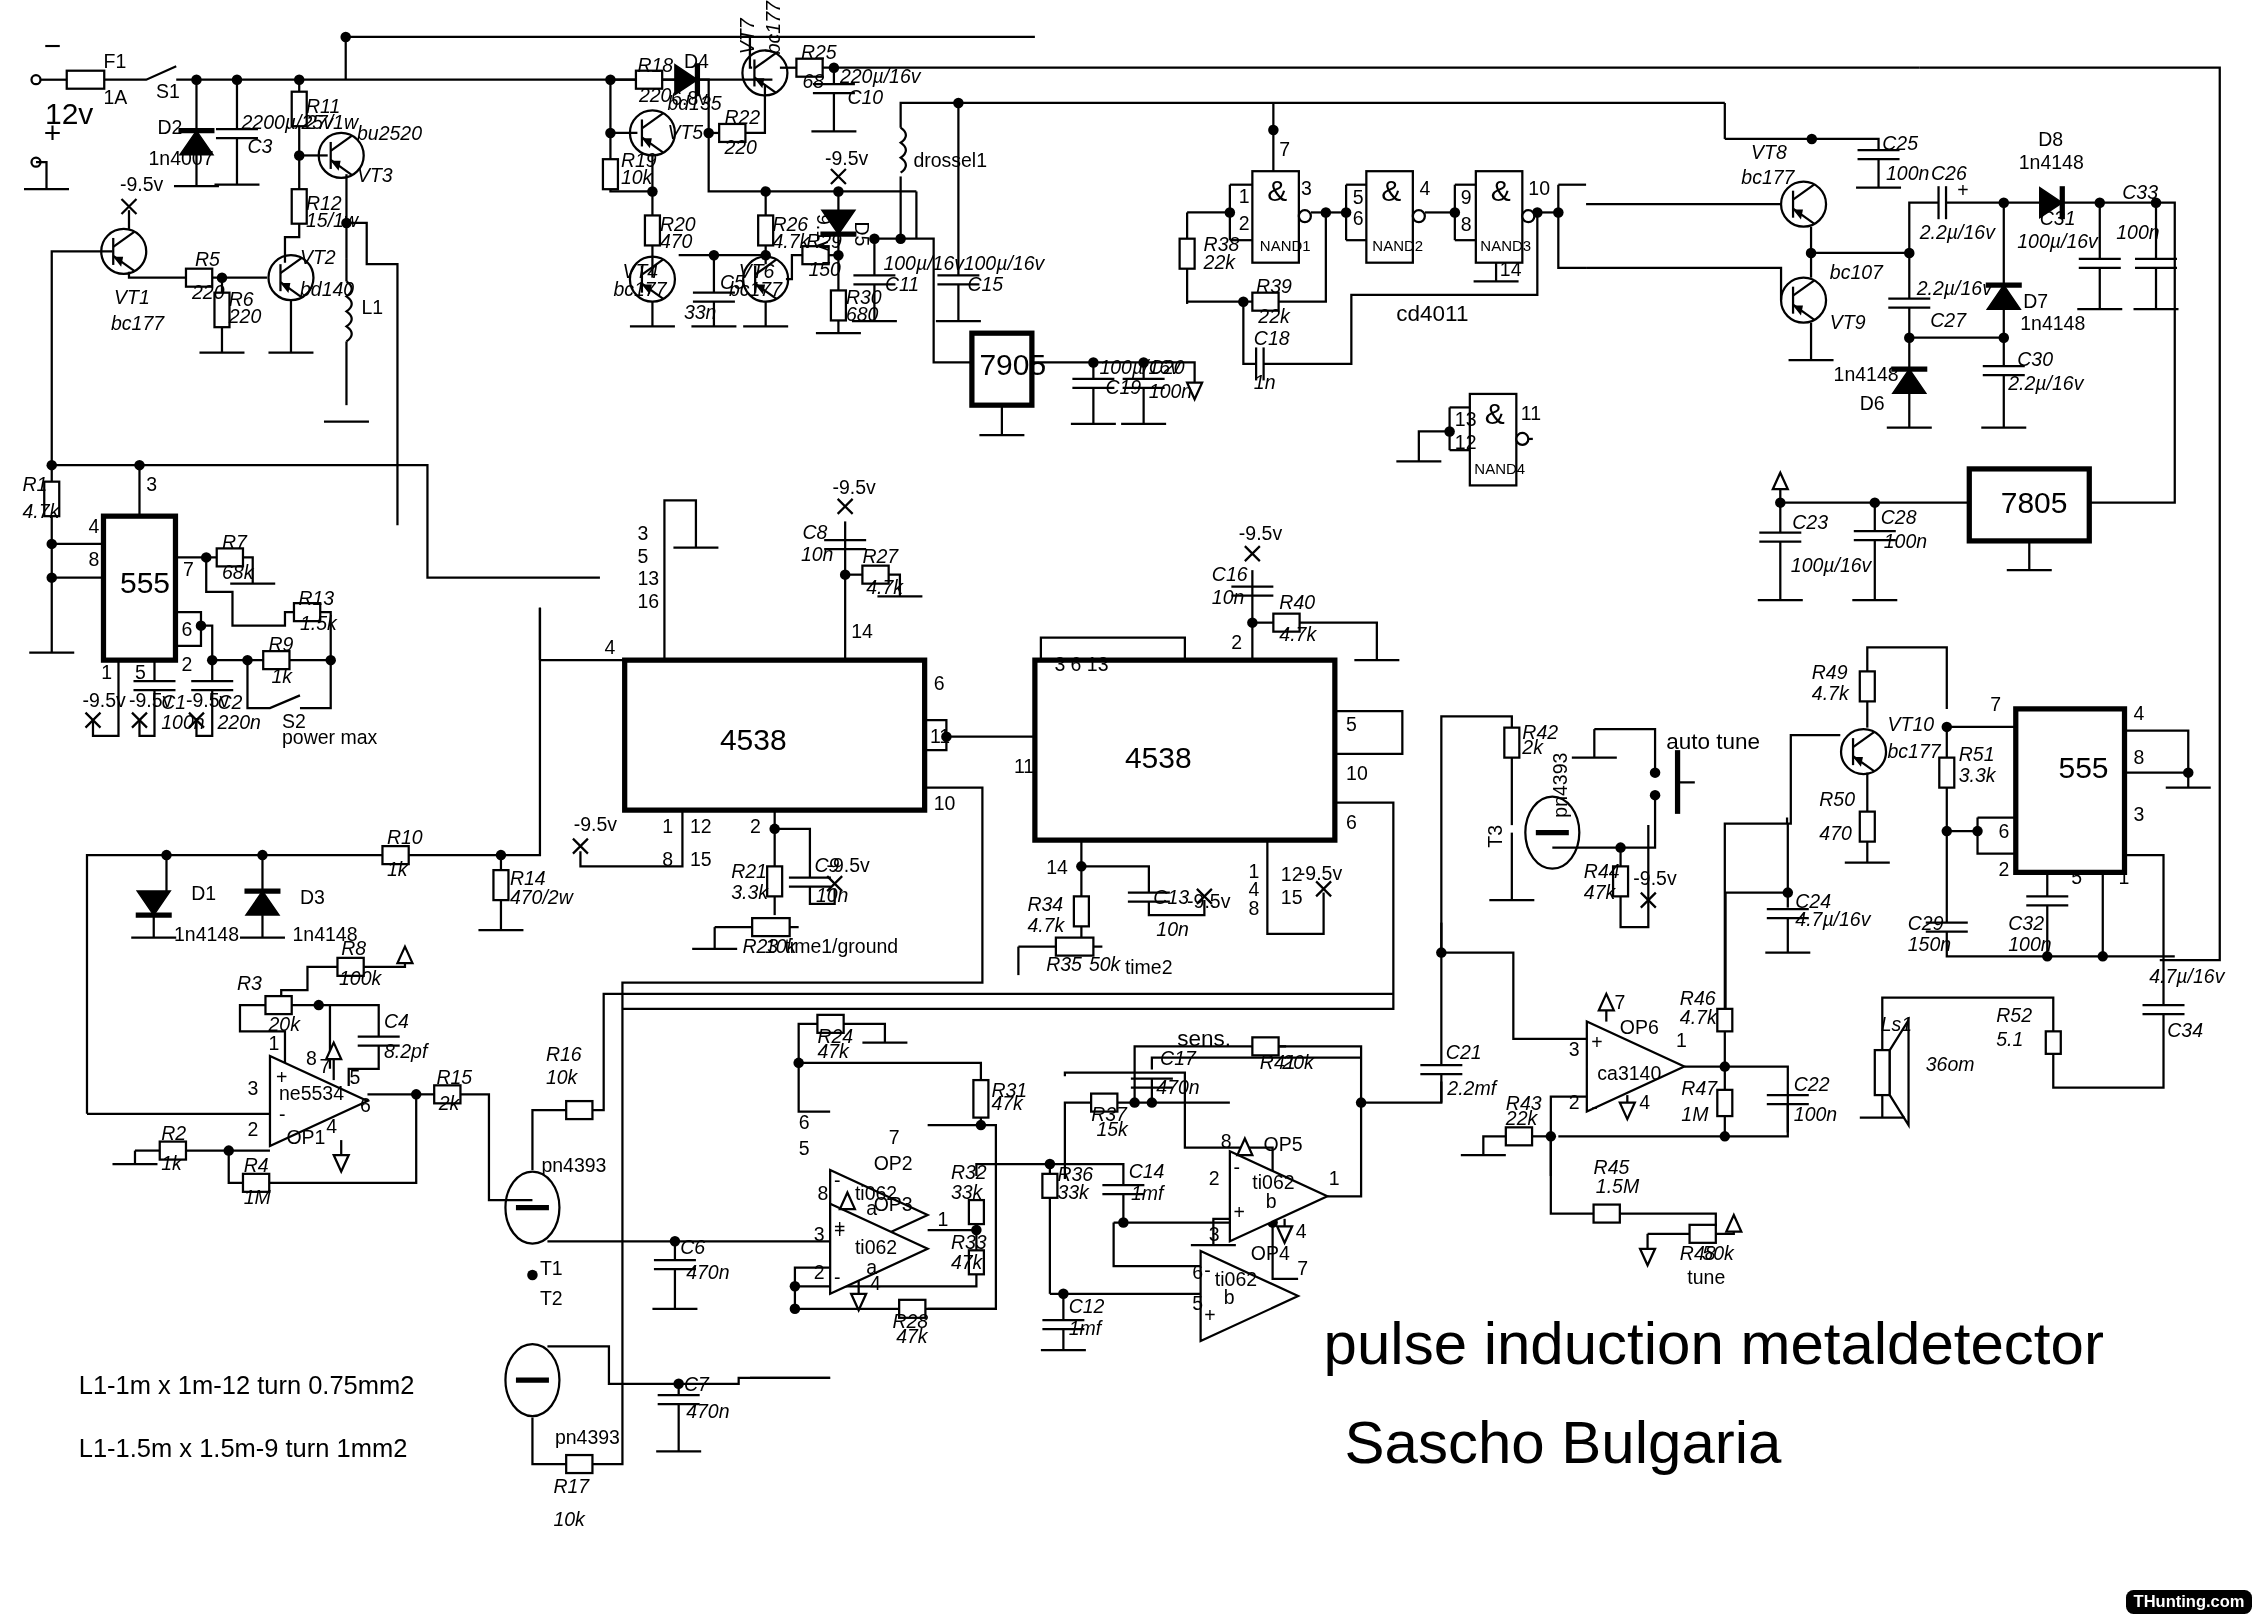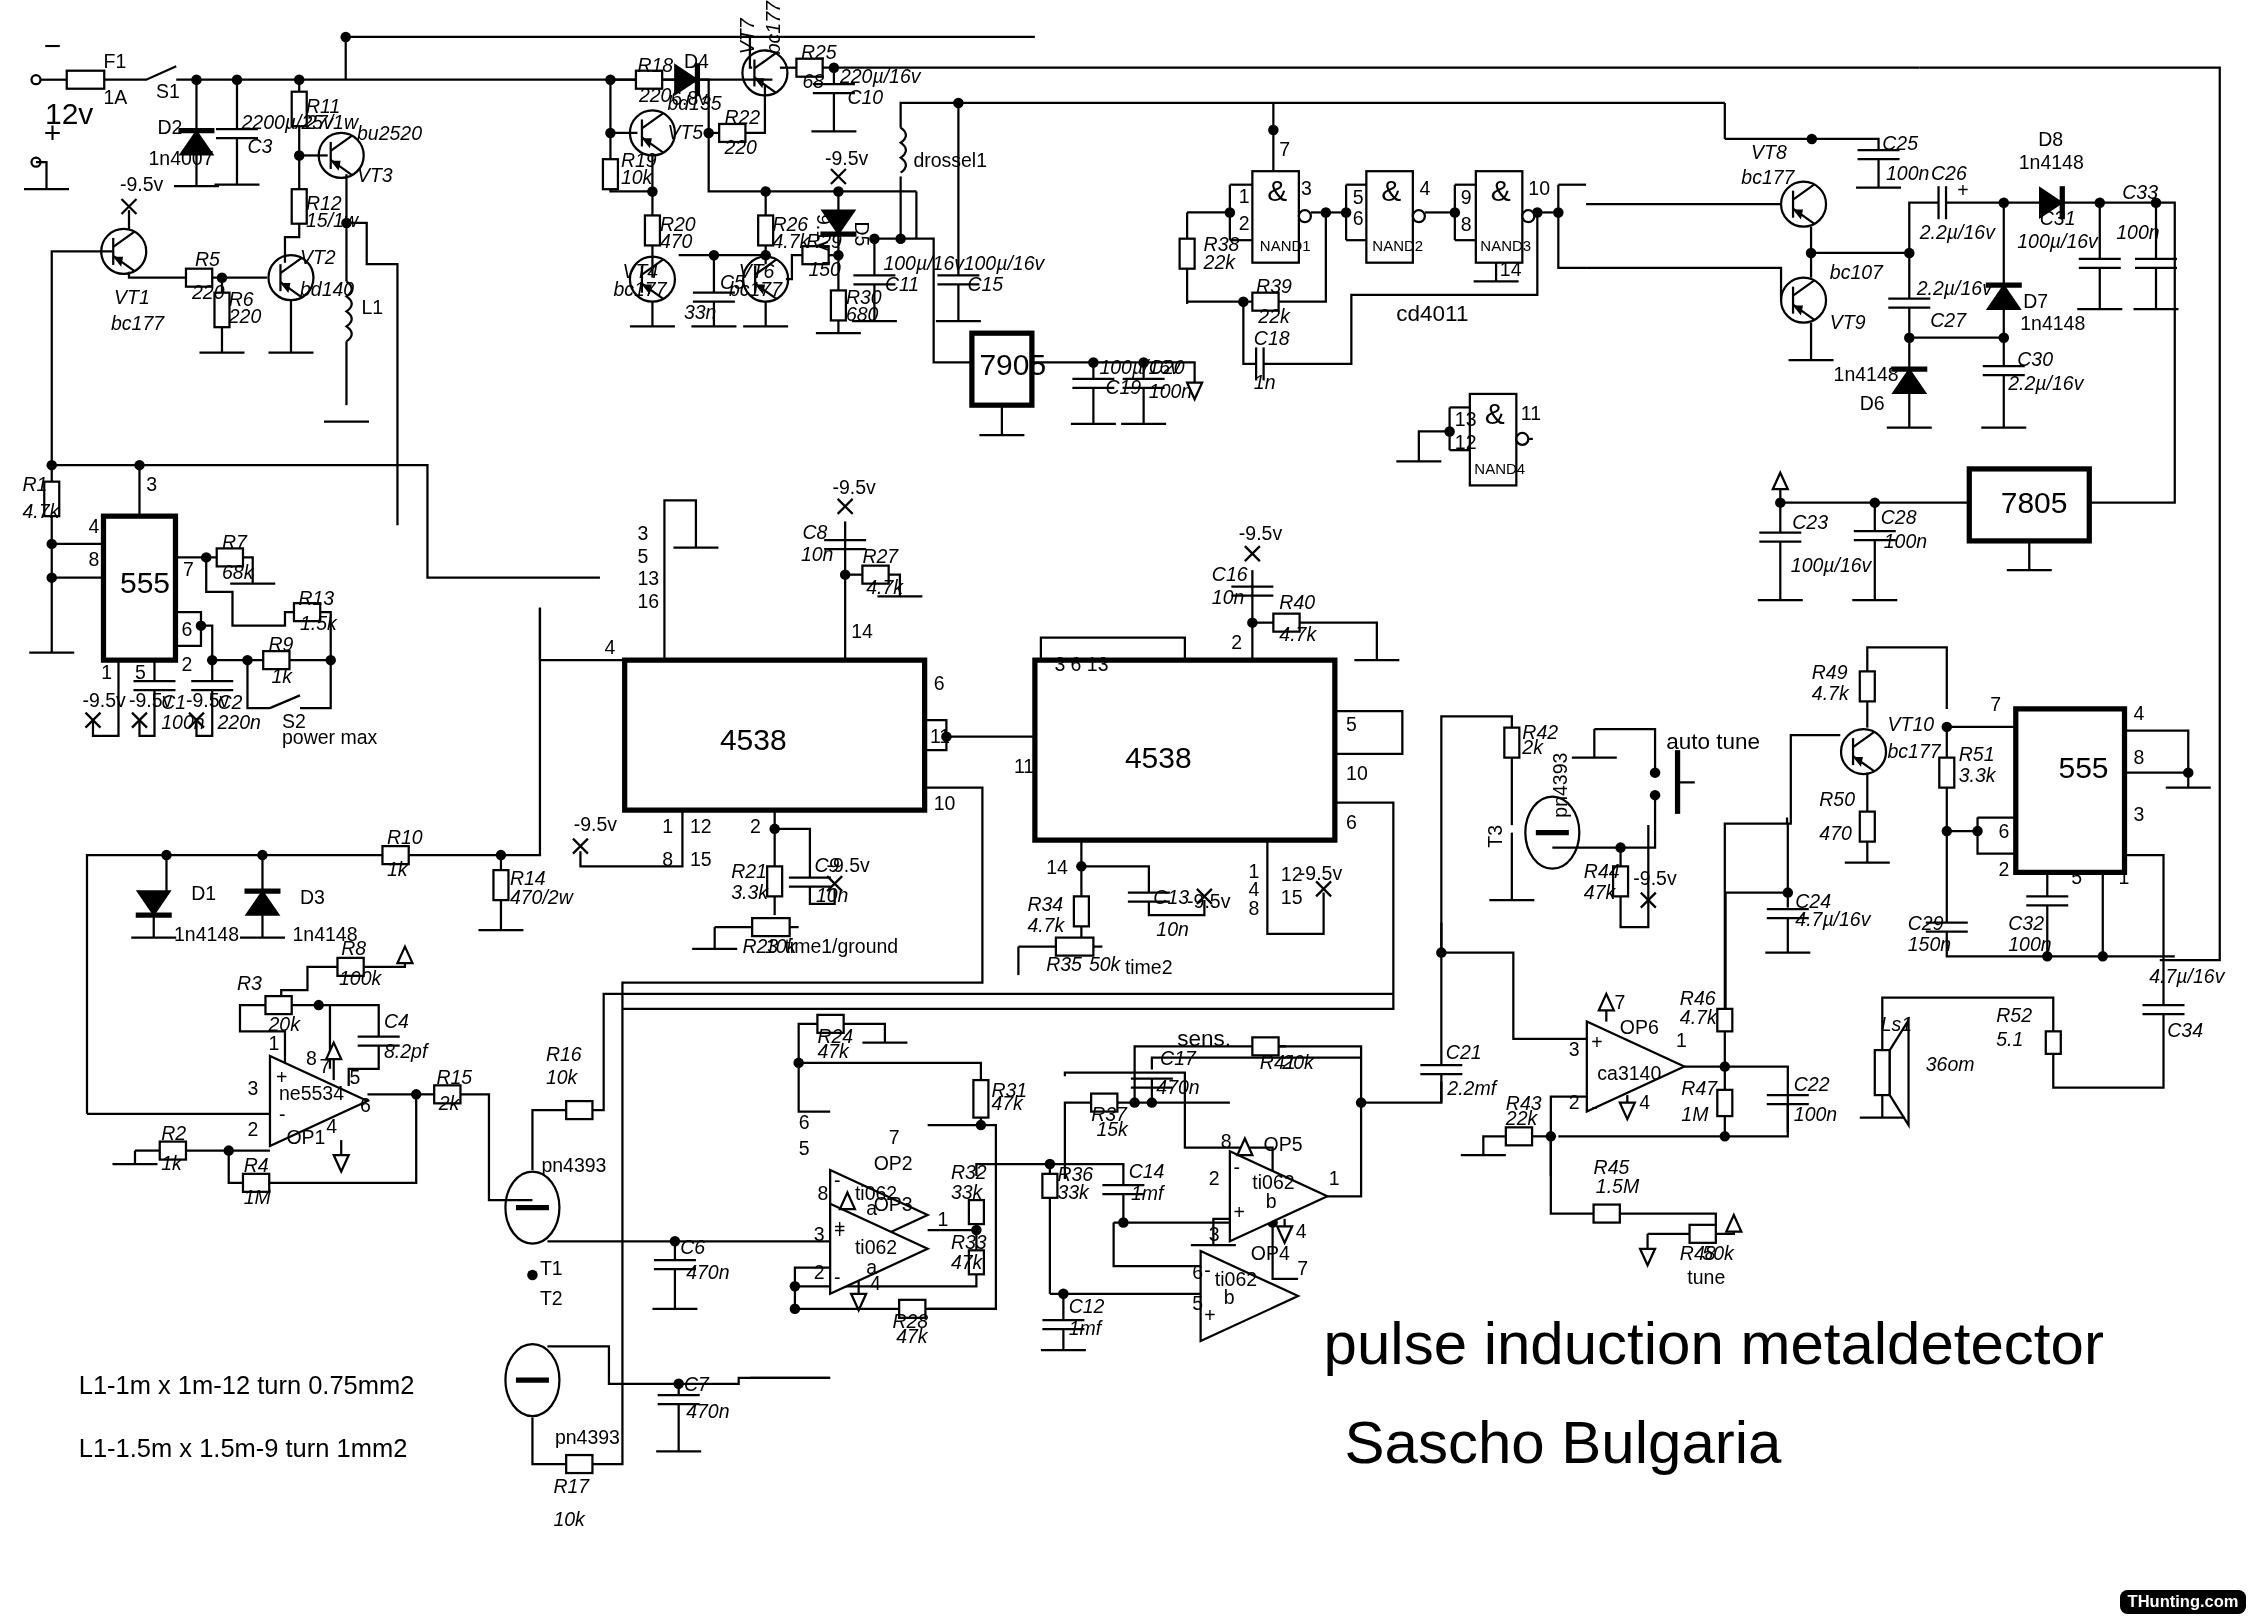--- a/index.html
+++ b/index.html
@@ -14,21 +14,21 @@
   text{font-family:"Liberation Sans",sans-serif;fill:#000;}
   .lbl{font-size:26px;font-style:italic;}
   .val{font-size:26px;font-style:italic;}
   .pin{font-size:26px;}
   .plain{font-size:26px;}
   .big{font-size:40px;}
   .chip{font-size:40px;}
   .title{font-size:80px;}
   .note{font-size:34px;}
   .small{font-size:20px;}
-  .wm{position:absolute;right:15px;bottom:4.5px;background:#000;color:#fff;font-weight:bold;font-size:16.5px;padding:2.2px 7.5px;border-radius:7.5px;font-family:"Liberation Sans",sans-serif;}
+  .wm{position:absolute;right:9px;bottom:4.5px;background:#000;color:#fff;font-weight:bold;font-size:16.5px;padding:2.2px 7.5px;border-radius:7.5px;font-family:"Liberation Sans",sans-serif;}
 </style>
 </head>
 <body>
 
 <svg id="sch" width="2261" height="1618" viewBox="0 0 3015 2157" xmlns="http://www.w3.org/2000/svg">
   <g id="wires">
       <polyline points="48,216 62,216 62,252" class="w"></polyline>
       <polyline points="62,252 62,252" class="w"></polyline>
       <polyline points="54,106 89,106" class="w"></polyline>
       <polyline points="139,106 195,106 235,88" class="w"></polyline>

